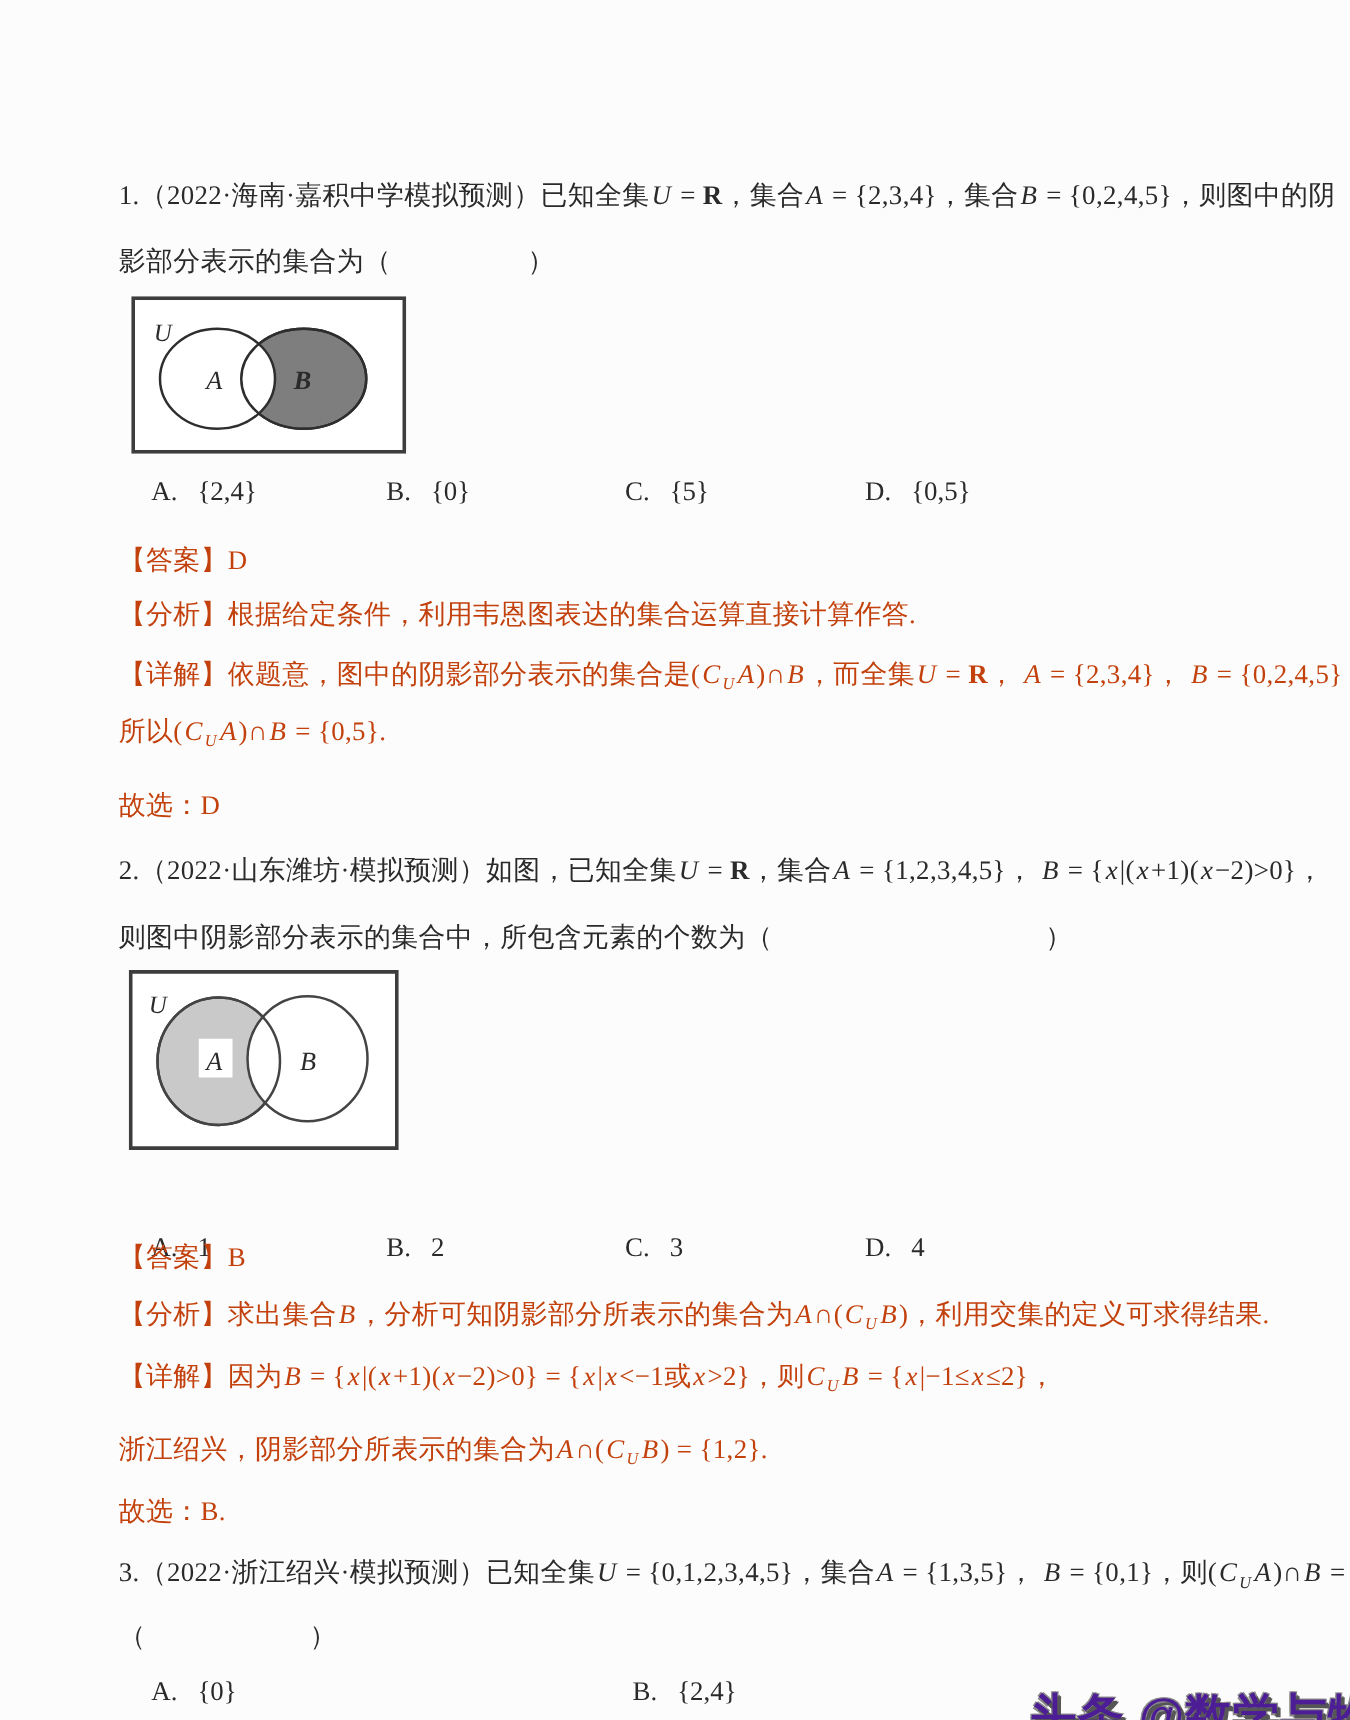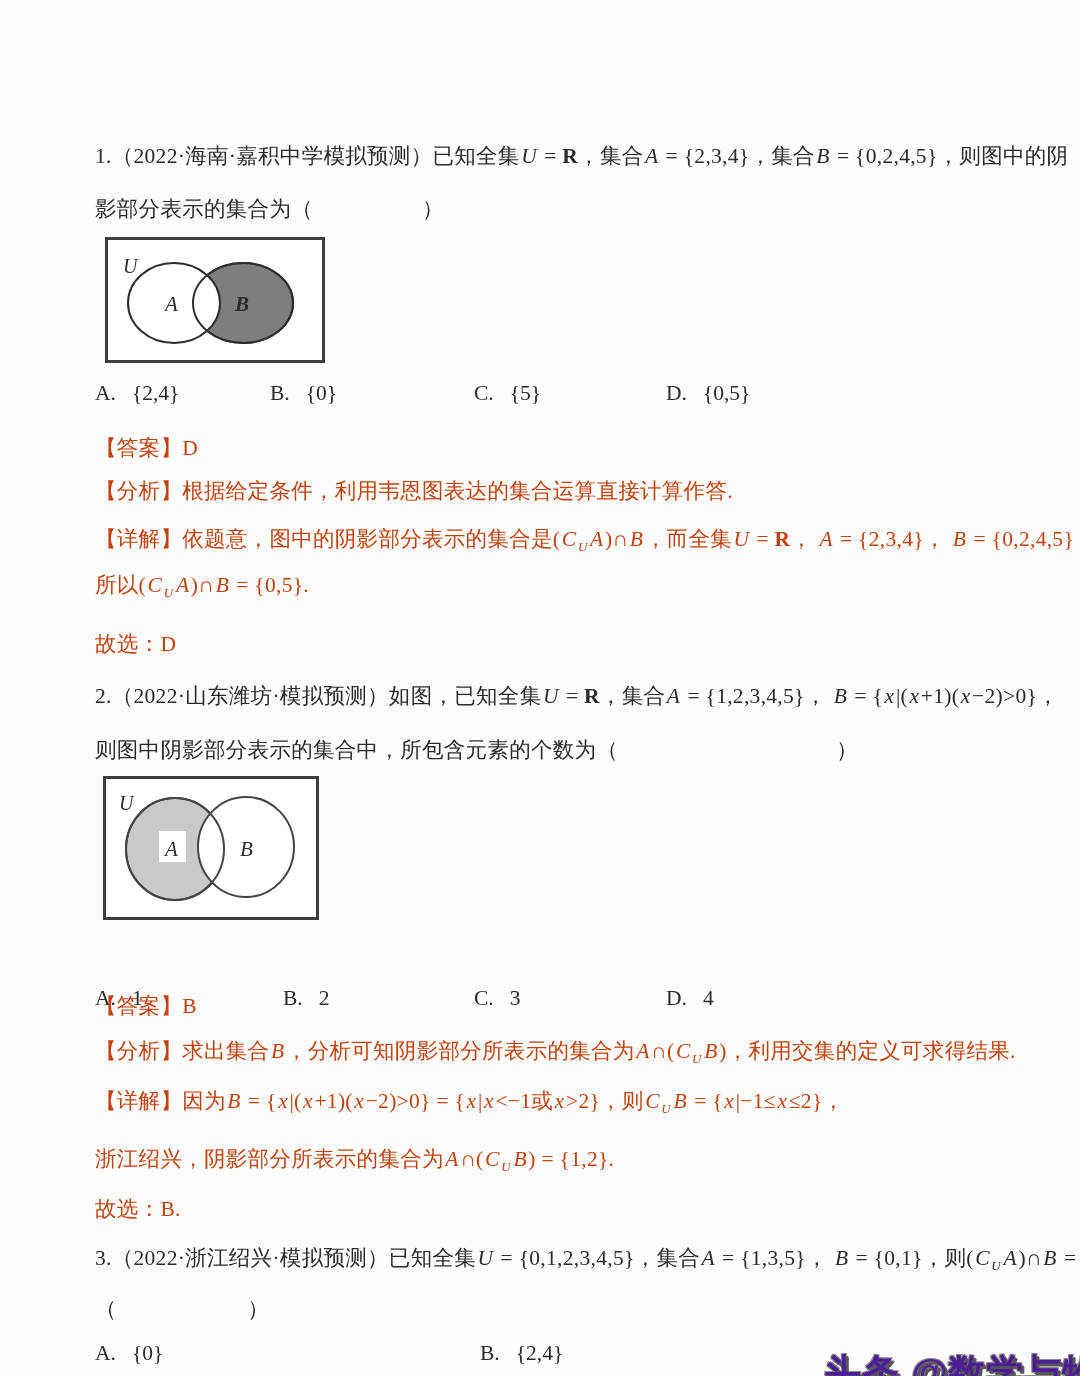--- a/index.html
+++ b/index.html
@@ -14,21 +14,21 @@
   .line {
     position:absolute; left:95px;
     font-size:21.5px; line-height:30px;
     white-space:nowrap; letter-spacing:0.3px;
   }
   .red { color:#c2410c; }
   .m-i { font-style:italic; padding:0 1.5px; }
   .m-b { font-weight:bold; }
   .m-sub { font-style:italic; font-size:13px; vertical-align:-5px; padding-right:1px; }
   .opts { position:absolute; left:95px; width:900px; height:32px; }
-  .opt { position:absolute; top:0; font-size:21.5px; white-space:nowrap; }
+  .opt { position:absolute; top:0; font-size:21.5px; white-space:nowrap;margin-left:26px; }
   .opt-l { margin-right:16px; }
   .venn { position:absolute; }
   .venn text { font-style:italic; fill:#2b2b2b; }
   .watermark {
     position:absolute; left:824px; top:1348px;
     font-family:"Liberation Sans","DejaVu Sans",sans-serif;
     font-weight:bold; font-size:37px; letter-spacing:1px;
     color:#4c1d95;
     text-shadow: 3px 3px 0 #565656, -1px -1px 0 #8a8a8a,
                  1px -1px 0 #8a8a8a, -1px 1px 0 #8a8a8a, 2px 2px 0 #565656;
@@ -46,21 +46,21 @@
   <ellipse cx="138" cy="66" rx="50" ry="40" fill="#7e7e7e" stroke="#2e2e2e" stroke-width="2"></ellipse>
   <ellipse cx="69" cy="66" rx="46" ry="40" fill="#ffffff" stroke="#2e2e2e" stroke-width="2"></ellipse>
   <ellipse cx="138" cy="66" rx="50" ry="40" fill="none" stroke="#2e2e2e" stroke-width="2"></ellipse>
   <text x="18" y="36" font-size="20">U</text>
   <text x="60" y="74" font-size="21">A</text>
   <text x="130" y="74" font-size="21" font-weight="600">B</text>
 </svg>
 
 <div class="opts" style="top:381px">
   <span class="opt" style="left:0px"><span class="opt-l">A.</span><span>{2,4}</span></span>
-  <span class="opt" style="left:175px"><span class="opt-l">B.</span><span>{0}</span></span>
+  <span class="opt" style="left:188px"><span class="opt-l">B.</span><span>{0}</span></span>
   <span class="opt" style="left:379px"><span class="opt-l">C.</span><span>{5}</span></span>
   <span class="opt" style="left:571px"><span class="opt-l">D.</span><span>{0,5}</span></span>
 </div>
 
 <div class="line red" style="top:433px"><span>【答案】</span><span>D</span></div>
 <div class="line red" style="top:476px"><span>【分析】根据给定条件，利用韦恩图表达的集合运算直接计算作答.</span></div>
 <div class="line red" style="top:524px"><span>【详解】依题意，图中的阴影部分表示的集合是(</span><span class="m-i">C</span><span class="m-sub">U</span><span class="m-i">A</span><span>)∩</span><span class="m-i">B</span><span>，而全集</span><span class="m-i">U</span><span> = </span><span class="m-b">R</span><span>，  </span><span class="m-i">A</span><span> = {2,3,4}</span><span>，  </span><span class="m-i">B</span><span> = {0,2,4,5}</span><span>，</span></div>
 <div class="line red" style="top:570px"><span>所以(</span><span class="m-i">C</span><span class="m-sub">U</span><span class="m-i">A</span><span>)∩</span><span class="m-i">B</span><span> = {0,5}.</span></div>
 <div class="line red" style="top:629px">故选：D</div>
 

